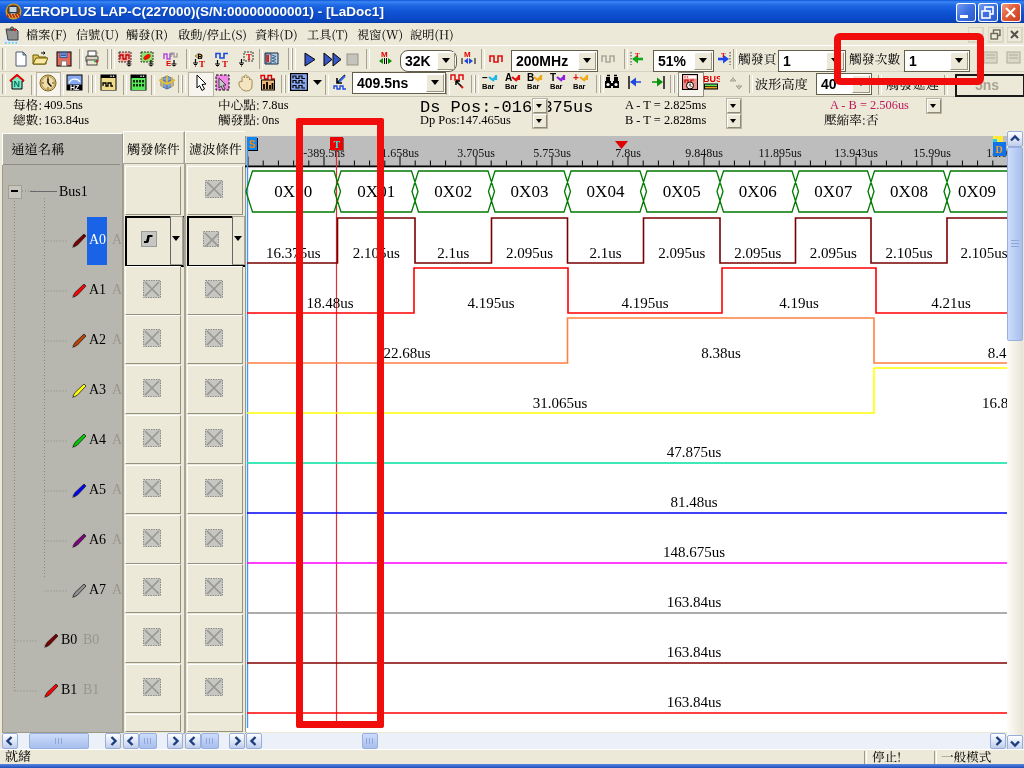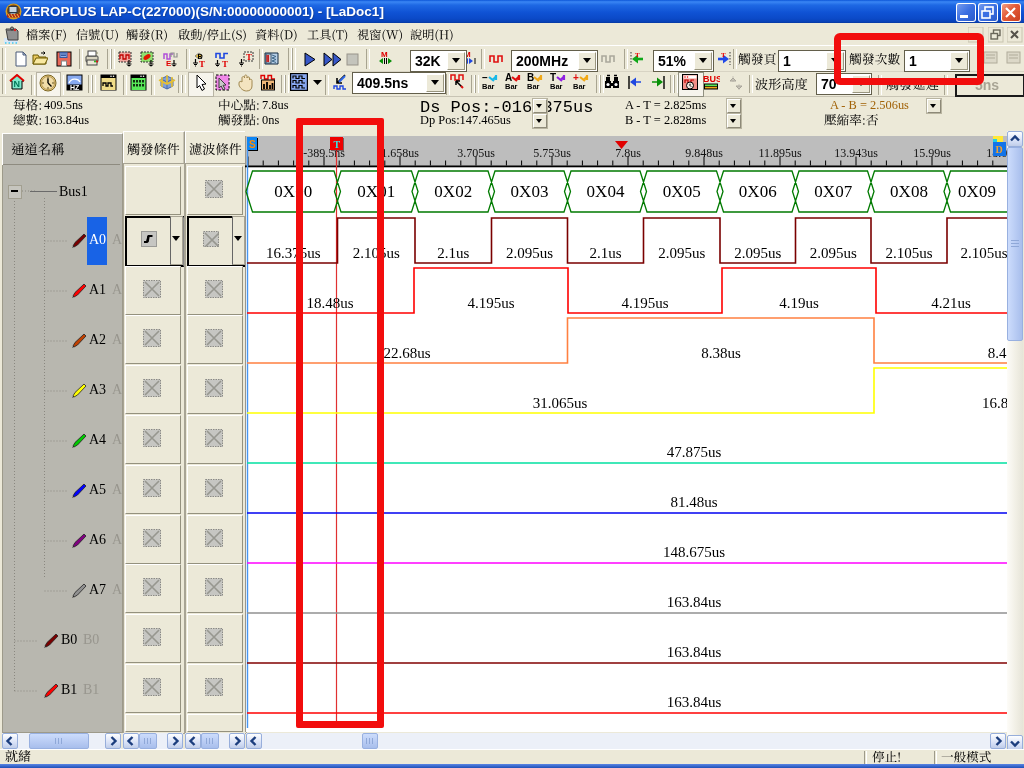--- a/index.html
+++ b/index.html
@@ -242,21 +242,21 @@
     <path d="M14 9H8" stroke="#0FA818" stroke-width="2.6"></path>
     <path d="M3 9l6-4.5v9z" fill="#0FA818"></path>
     <text x="6" y="6.5" font-size="7" font-weight="bold" fill="#E00" font-family="Liberation Serif">T</text>
   </svg>
 <svg class="ab" style="left:716px;top:50px" width="16" height="17" viewBox="0 0 16 17">
     <path d="M14 2v13" stroke="#555" stroke-width="1.2" stroke-dasharray="1.5 1.5"></path>
     <path d="M2 9h6" stroke="#2048E8" stroke-width="2.6"></path>
     <path d="M13 9L7 4.5v9z" fill="#2048E8"></path>
     <text x="5" y="6.5" font-size="7" font-weight="bold" fill="#E00" font-family="Liberation Serif">T</text>
   </svg>
-<div class="combo" style="left:410px;top:50px;width:55px;height:20px;">
+<div class="combo" style="left:400px;top:50px;width:55px;height:20px;border-radius:8px;">
     <span>32K</span>
     <div class="dd"></div>
   </div>
 <div class="combo" style="left:511px;top:50px;width:85px;height:20px;">
     <span>200MHz</span>
     <div class="dd"></div>
   </div>
 <div class="combo" style="left:653px;top:50px;width:59px;height:20px;">
     <span>51%</span>
     <div class="dd"></div>
@@ -461,21 +461,21 @@
   </svg>
 <svg class="ab" style="left:755px;top:78px" width="52.8" height="15.6">
     <g fill="#000000" transform="translate(0,11.09) scale(0.013200,-0.013200)">
       <use href="#k32" x="0"></use>
       <use href="#k33" x="1000"></use>
       <use href="#k34" x="2000"></use>
       <use href="#k35" x="3000"></use>
     </g>
   </svg>
 <div class="combo" style="left:816px;top:73px;width:54px;height:20px;">
-    <span>70</span>
+    <span>40</span>
     <div class="dd"></div>
   </div>
 <svg class="ab" style="left:886px;top:78px" width="52.8" height="15.6">
     <g fill="#000000" transform="translate(0,11.09) scale(0.013200,-0.013200)">
       <use href="#k08" x="0"></use>
       <use href="#k09" x="1000"></use>
       <use href="#k36" x="2000"></use>
       <use href="#k37" x="3000"></use>
     </g>
   </svg>
@@ -516,21 +516,21 @@
   </svg>
 <div class="ab ser" style="left:262px;top:113px;font-size:12.4px;color:#000;white-space:nowrap;">0ns</div>
 <div class="ab ser" style="left:420px;top:98px;font-size:17px;color:#000;white-space:nowrap;font-family:Liberation Mono, monospace;">Ds Pos:-016.375us</div>
 <div class="ddm" style="left:533px;top:99px;"></div>
 <div class="ab ser" style="left:420px;top:113px;font-size:12.4px;color:#000;white-space:nowrap;">Dp Pos:147.465us</div>
 <div class="ddm" style="left:533px;top:114px;"></div>
 <div class="ab ser" style="left:625px;top:98px;font-size:12.4px;color:#000;white-space:nowrap;">A - T = 2.825ms</div>
 <div class="ddm" style="left:727px;top:99px;"></div>
 <div class="ab ser" style="left:625px;top:113px;font-size:12.4px;color:#000;white-space:nowrap;">B - T = 2.828ms</div>
 <div class="ddm" style="left:727px;top:114px;"></div>
-<div class="ab ser" style="left:830px;top:98px;font-size:12.4px;color:#a16207;white-space:nowrap;">A - B = 2.506us</div>
+<div class="ab ser" style="left:830px;top:98px;font-size:12.4px;color:#be185d;white-space:nowrap;">A - B = 2.506us</div>
 <div class="ddm" style="left:927px;top:99px;"></div>
 <svg class="ab" style="left:824px;top:114px" width="54.5" height="14.9">
     <g fill="#000000" transform="translate(0,10.58) scale(0.012600,-0.012600)">
       <use href="#k45" x="0"></use>
       <use href="#k46" x="1000"></use>
       <use href="#k47" x="2000"></use>
       <use href="#k40" x="3000"></use>
       <use href="#k48" x="3327"></use>
     </g>
   </svg>

